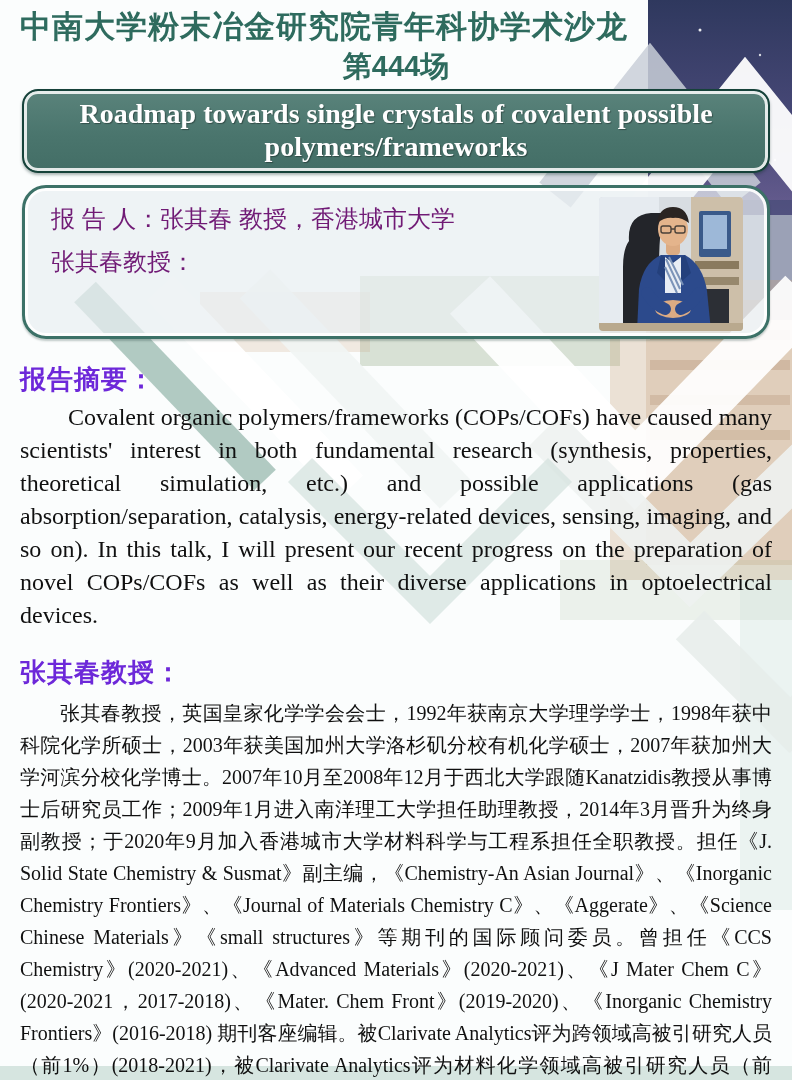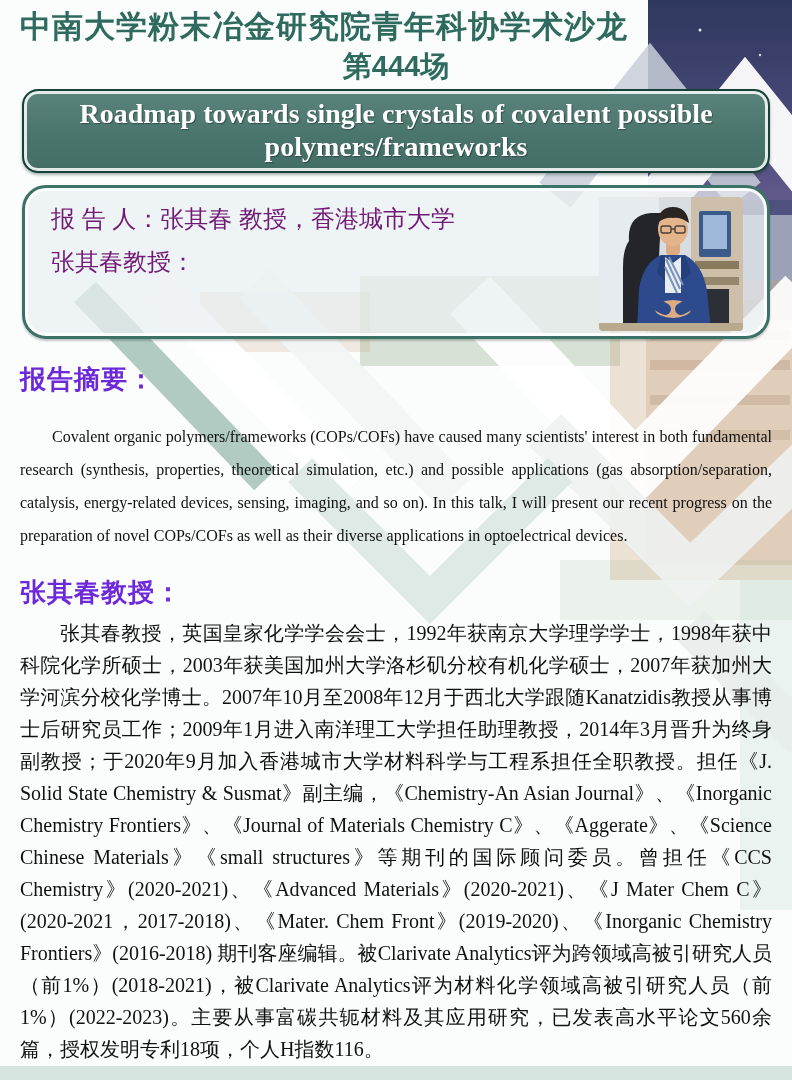--- a/index.html
+++ b/index.html
@@ -70,23 +70,23 @@
     border-radius: 4px;
     overflow: hidden;
     display: block;
   }
   .section-heading {
     margin-top: 23px;
     font-size: 26px; font-weight: bold; color: #6d28d9;
     letter-spacing: 1px;
   }
   .abstract-body {
-    margin-top: 23px;
+    margin-top: 4px;
     font-family: "Liberation Serif", serif;
-    font-size: 16px; color: #101010;
+    font-size: 24px; color: #101010;
     line-height: 33px;
     text-align: justify;
     text-indent: 2em;
   }
   .bio-body {
     margin-top: 7px;
     font-family: "Liberation Serif", serif;
     font-size: 20px; color: #101010;
     line-height: 32px;
     text-align: justify;

